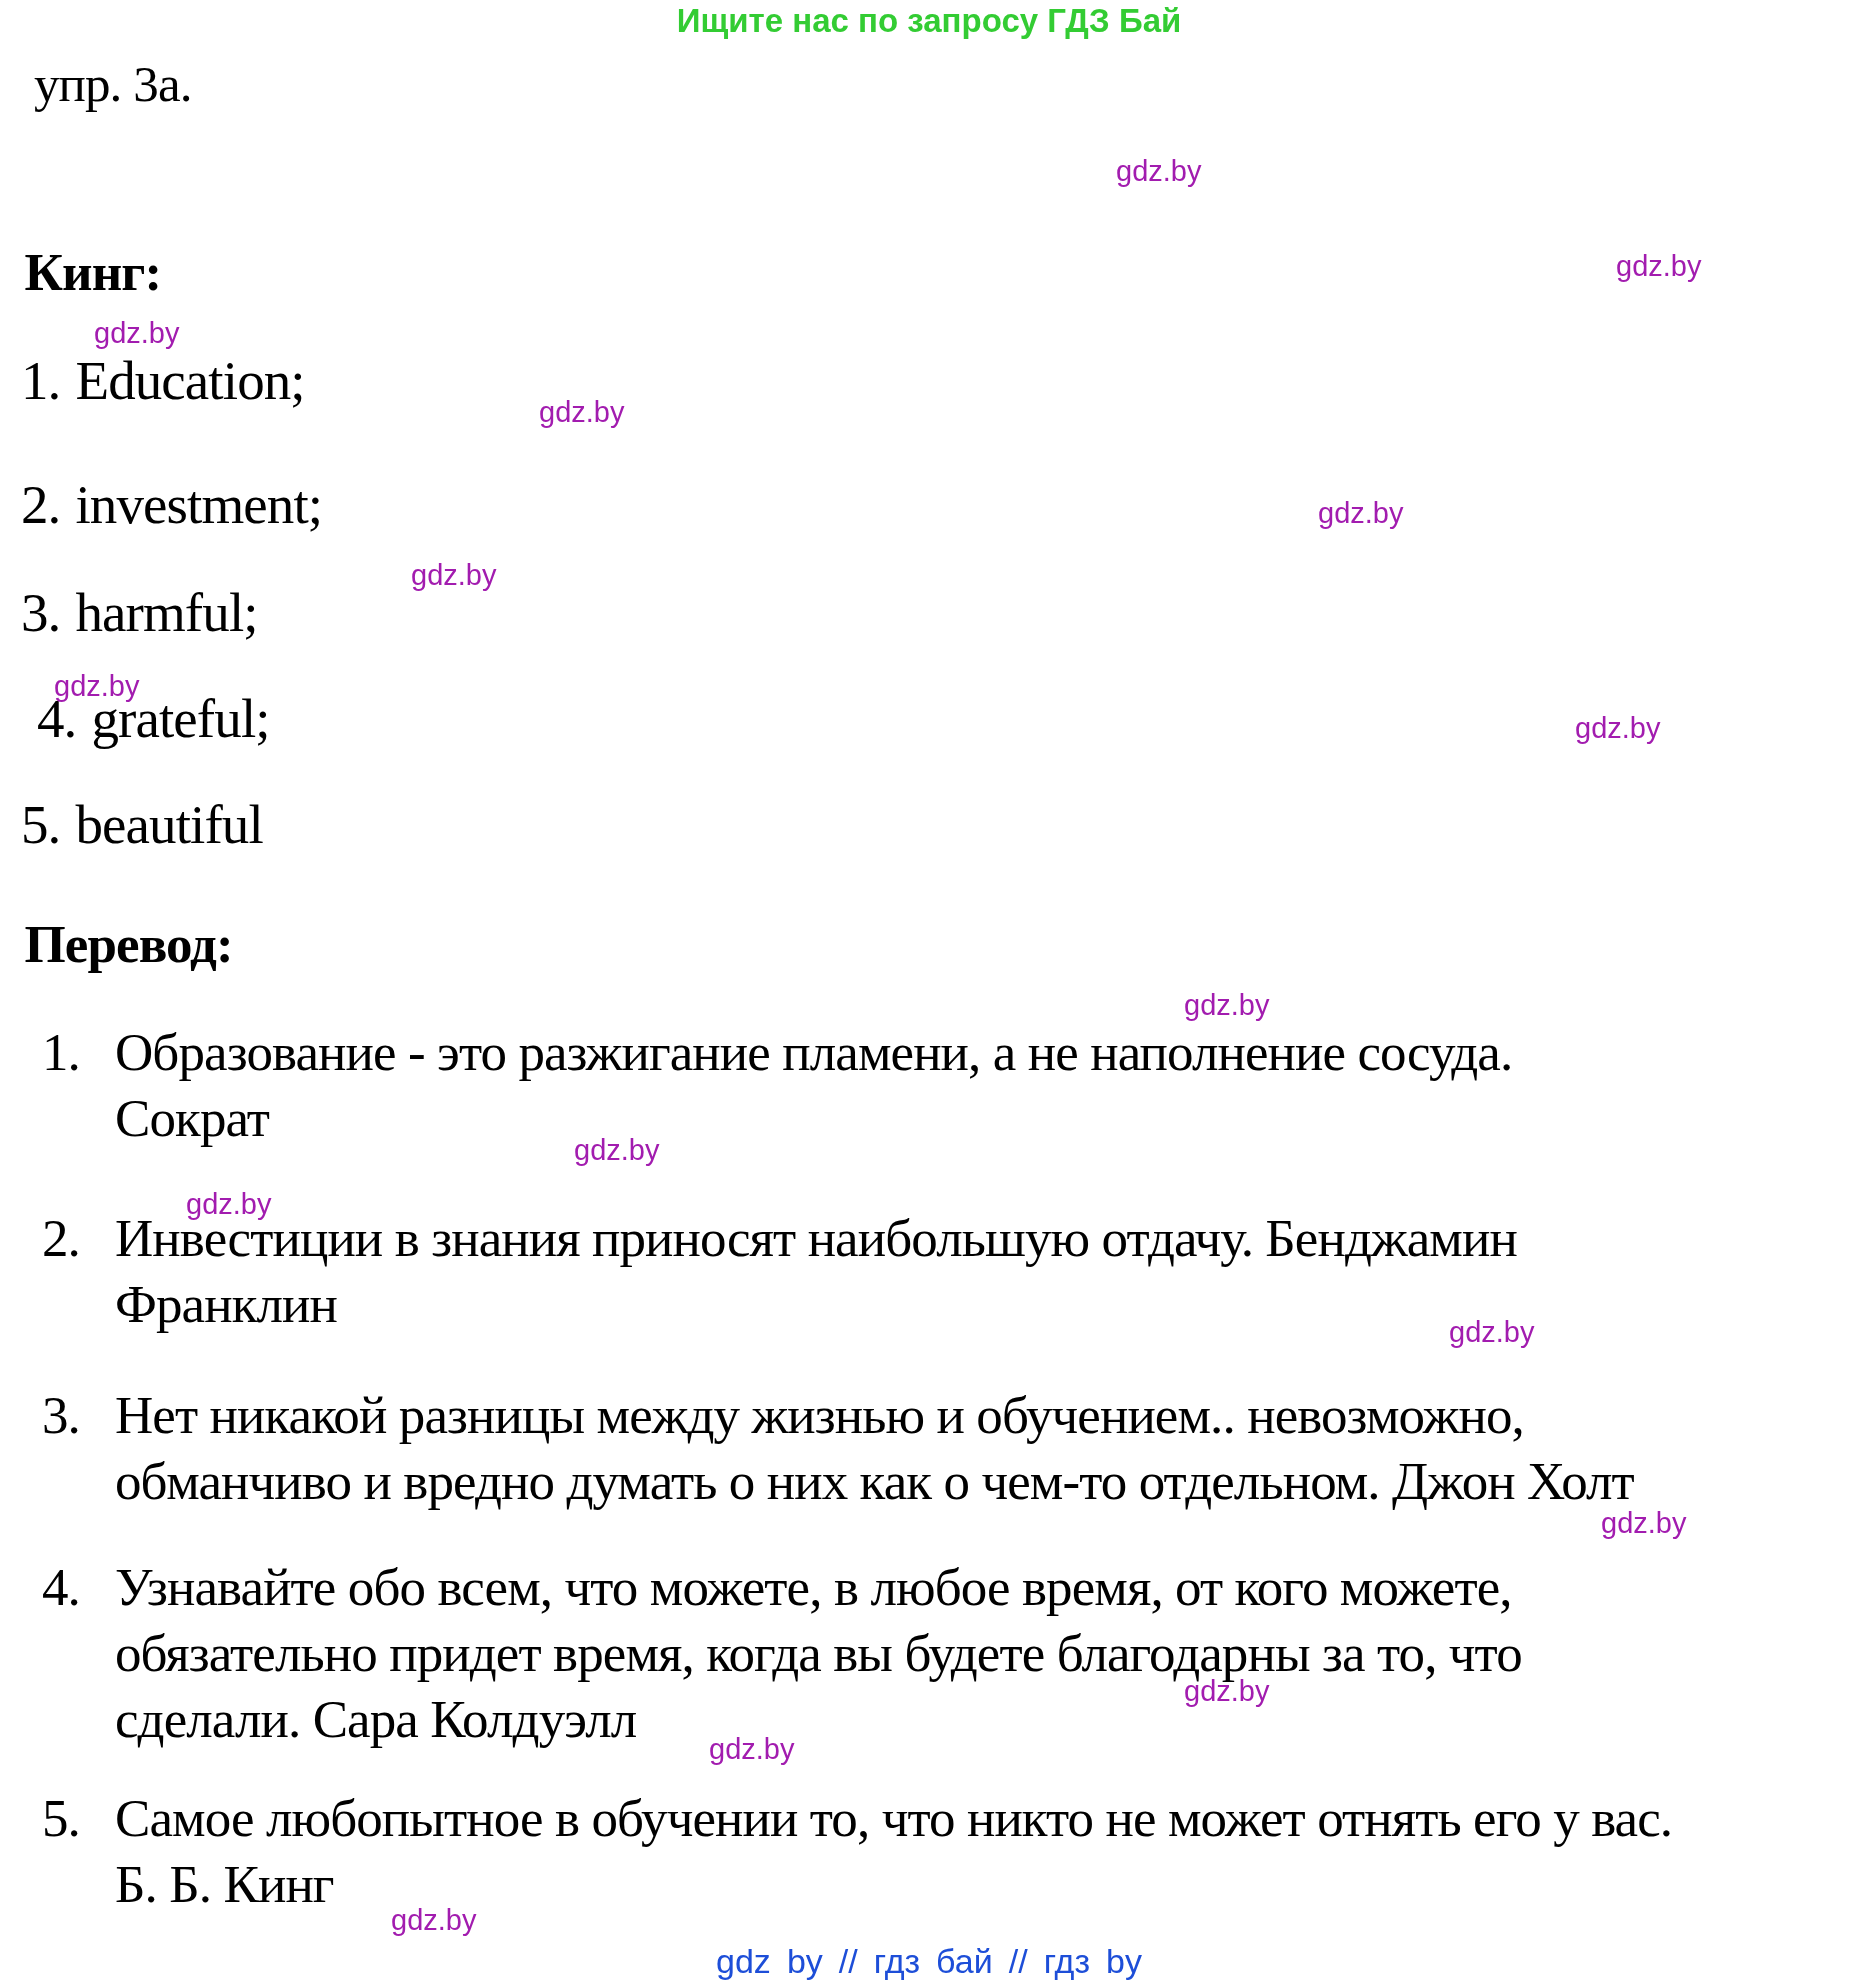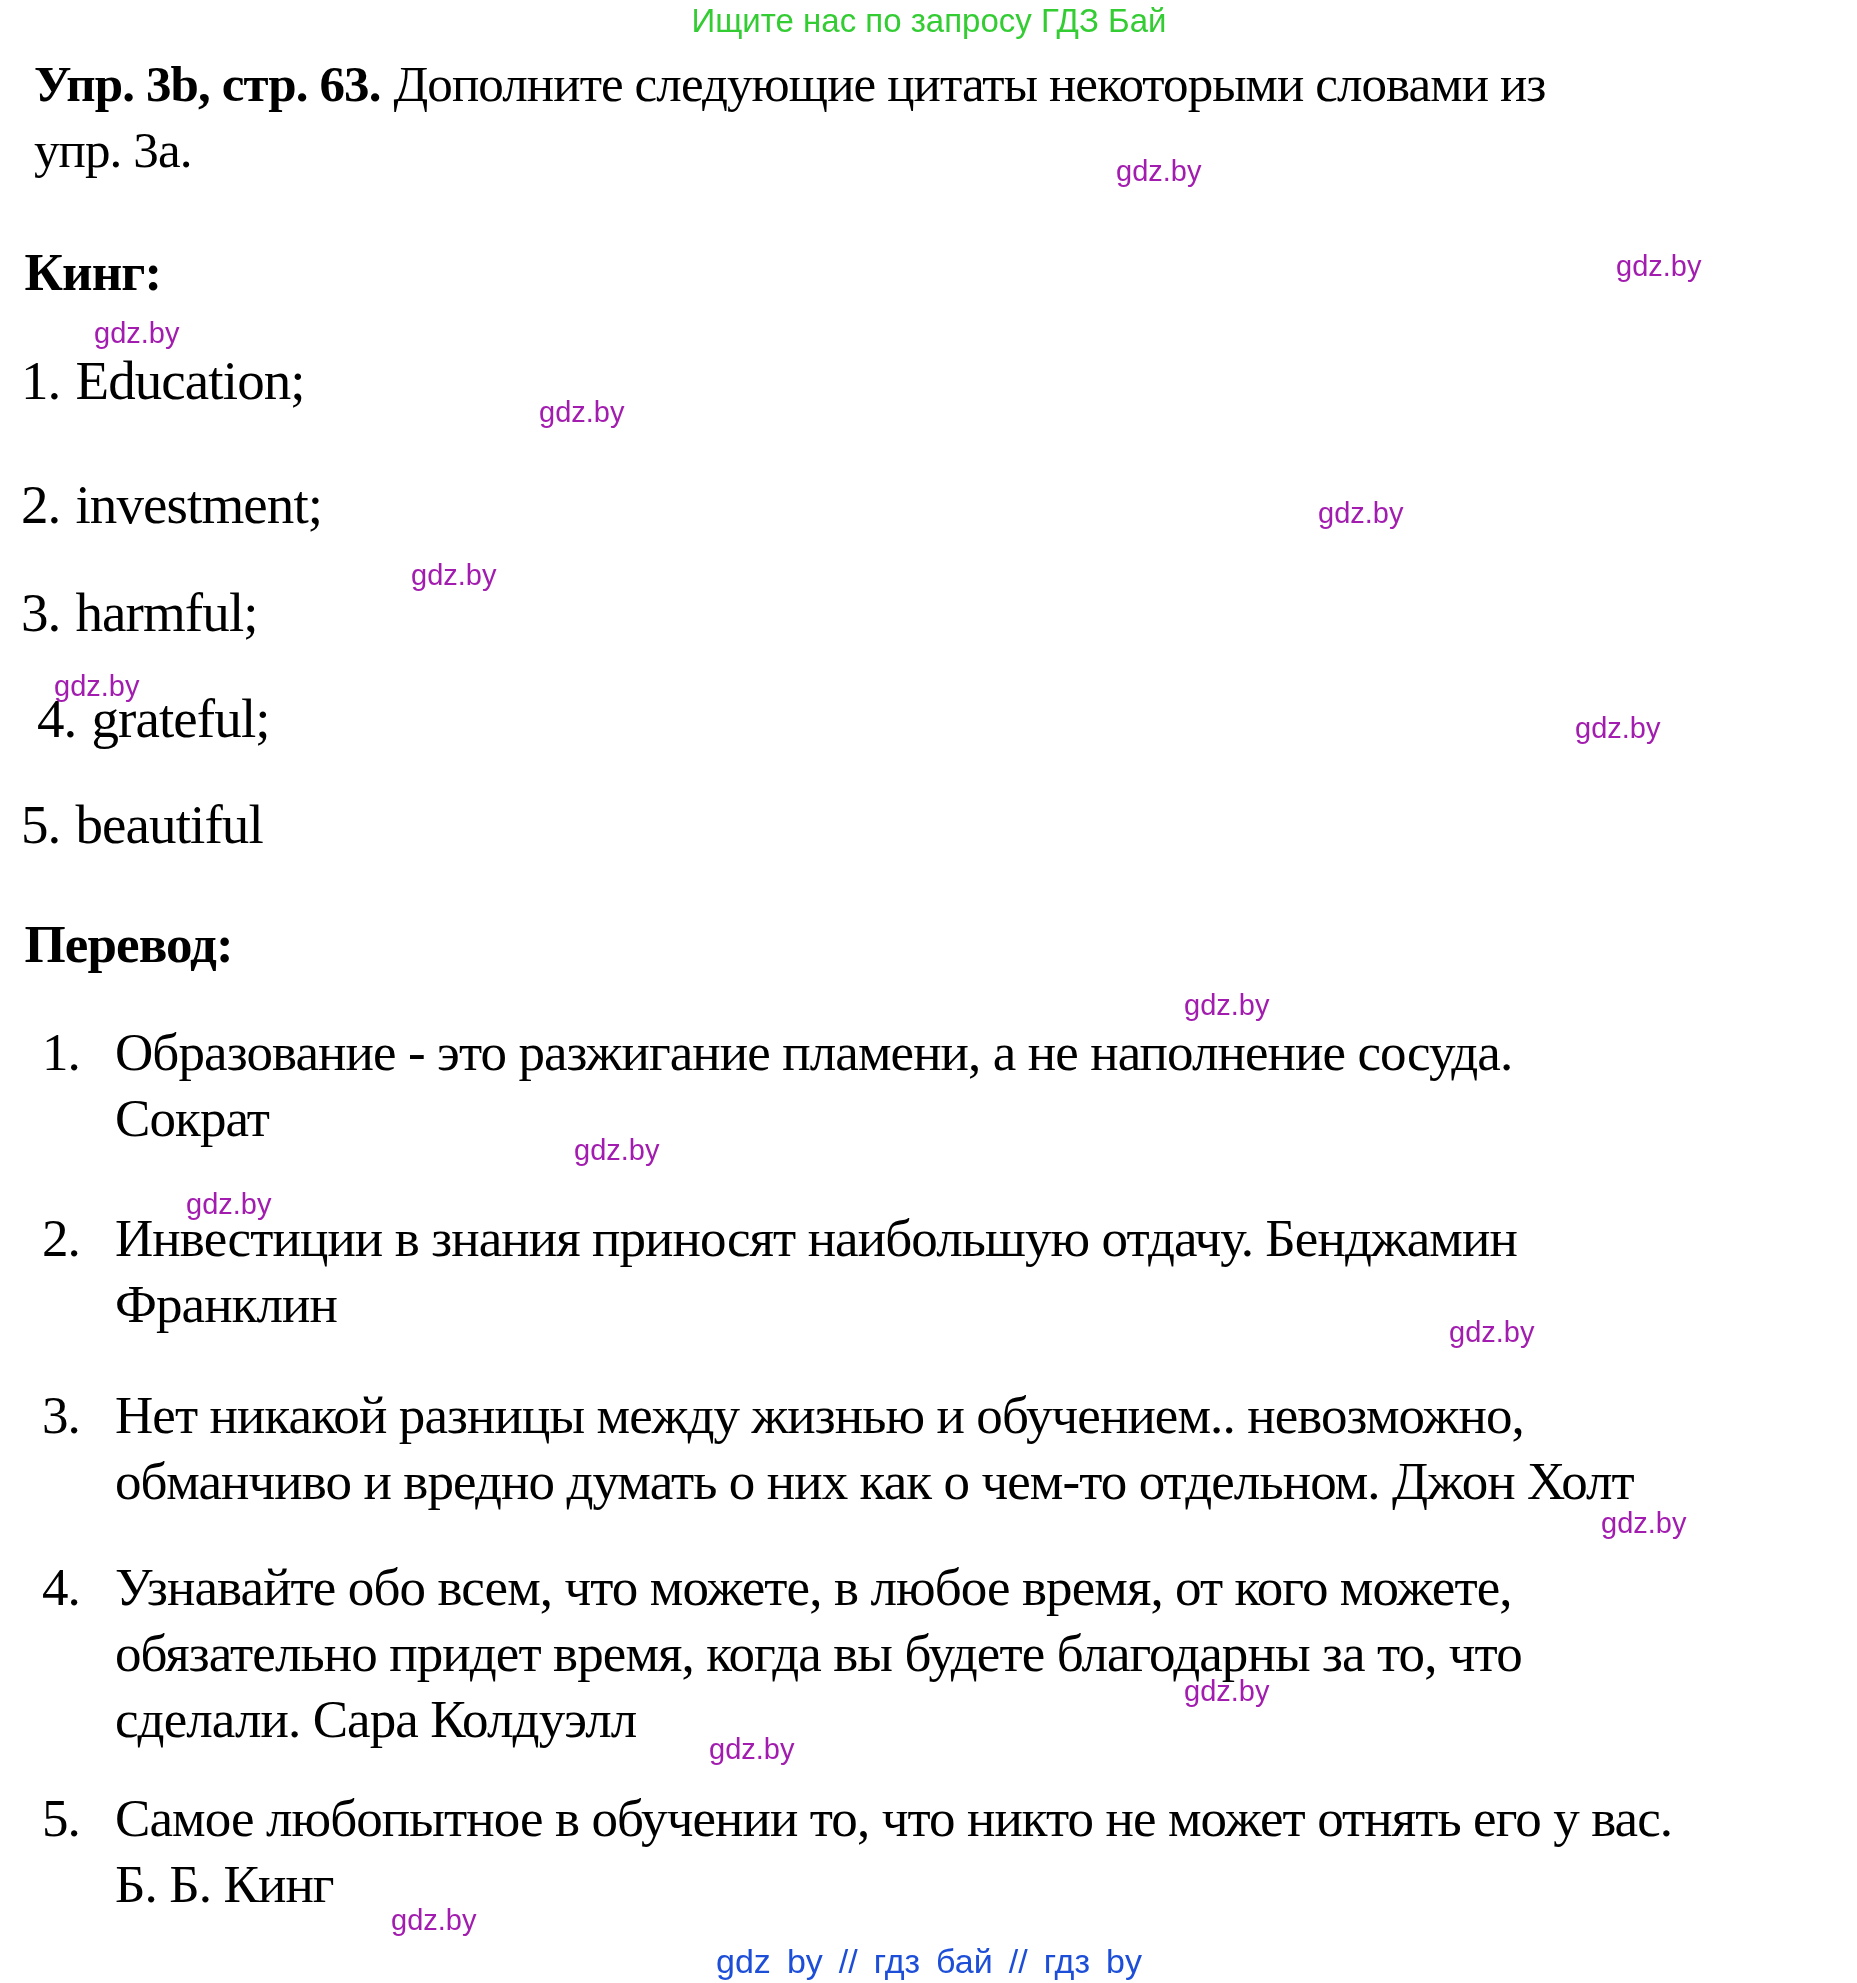--- a/index.html
+++ b/index.html
@@ -13,20 +13,21 @@
   }
   .abs { position: absolute; }
 
   
   .banner {
     top: 1.9px; left: 0; width: 100%;
     text-align: center;
     font-family: "Liberation Sans", sans-serif;
     font-size: 33px; line-height: 38px;
     color: #33cc33;
+    font-weight: bold;
   }
 
   
   .task {
     top: 51px; left: 34px; width: 1789px;
     font-size: 51px; line-height: 66px;
     letter-spacing: -0.9px;
   }
   .task .t-line1 { white-space: nowrap; }
   .task .t-bold { font-weight: bold; margin-right: 13px; }
@@ -74,21 +75,20 @@
     word-spacing: 6.6px;
     color: #1d4ed8;
   }
 </style>
 </head>
 <body>
 
 <div class="abs banner">Ищите нас по запросу ГДЗ Бай</div>
 
 <div class="abs task">
-  <div class="t-line1"><span class="t-bold">Упр. 3b, стр. 63.</span><span>Дополните следующие цитаты некоторыми словами из</span></div>
   <div class="t-line2">упр. 3а.</div>
 </div>
 
 <div class="abs heading heading-answer">Кинг:</div>
 
 <div class="abs ans-item" style="top:348px;text-align:center;"><span class="ans-num">1.</span><span>Education;</span></div>
 <div class="abs ans-item" style="top:472px;"><span class="ans-num">2.</span><span>investment;</span></div>
 <div class="abs ans-item" style="top:580px;"><span class="ans-num">3.</span><span>harmful;</span></div>
 <div class="abs ans-item" style="top:686px;margin-left:16px;"><span class="ans-num">4.</span><span>grateful;</span></div>
 <div class="abs ans-item" style="top:792px;"><span class="ans-num">5.</span><span>beautiful</span></div>

